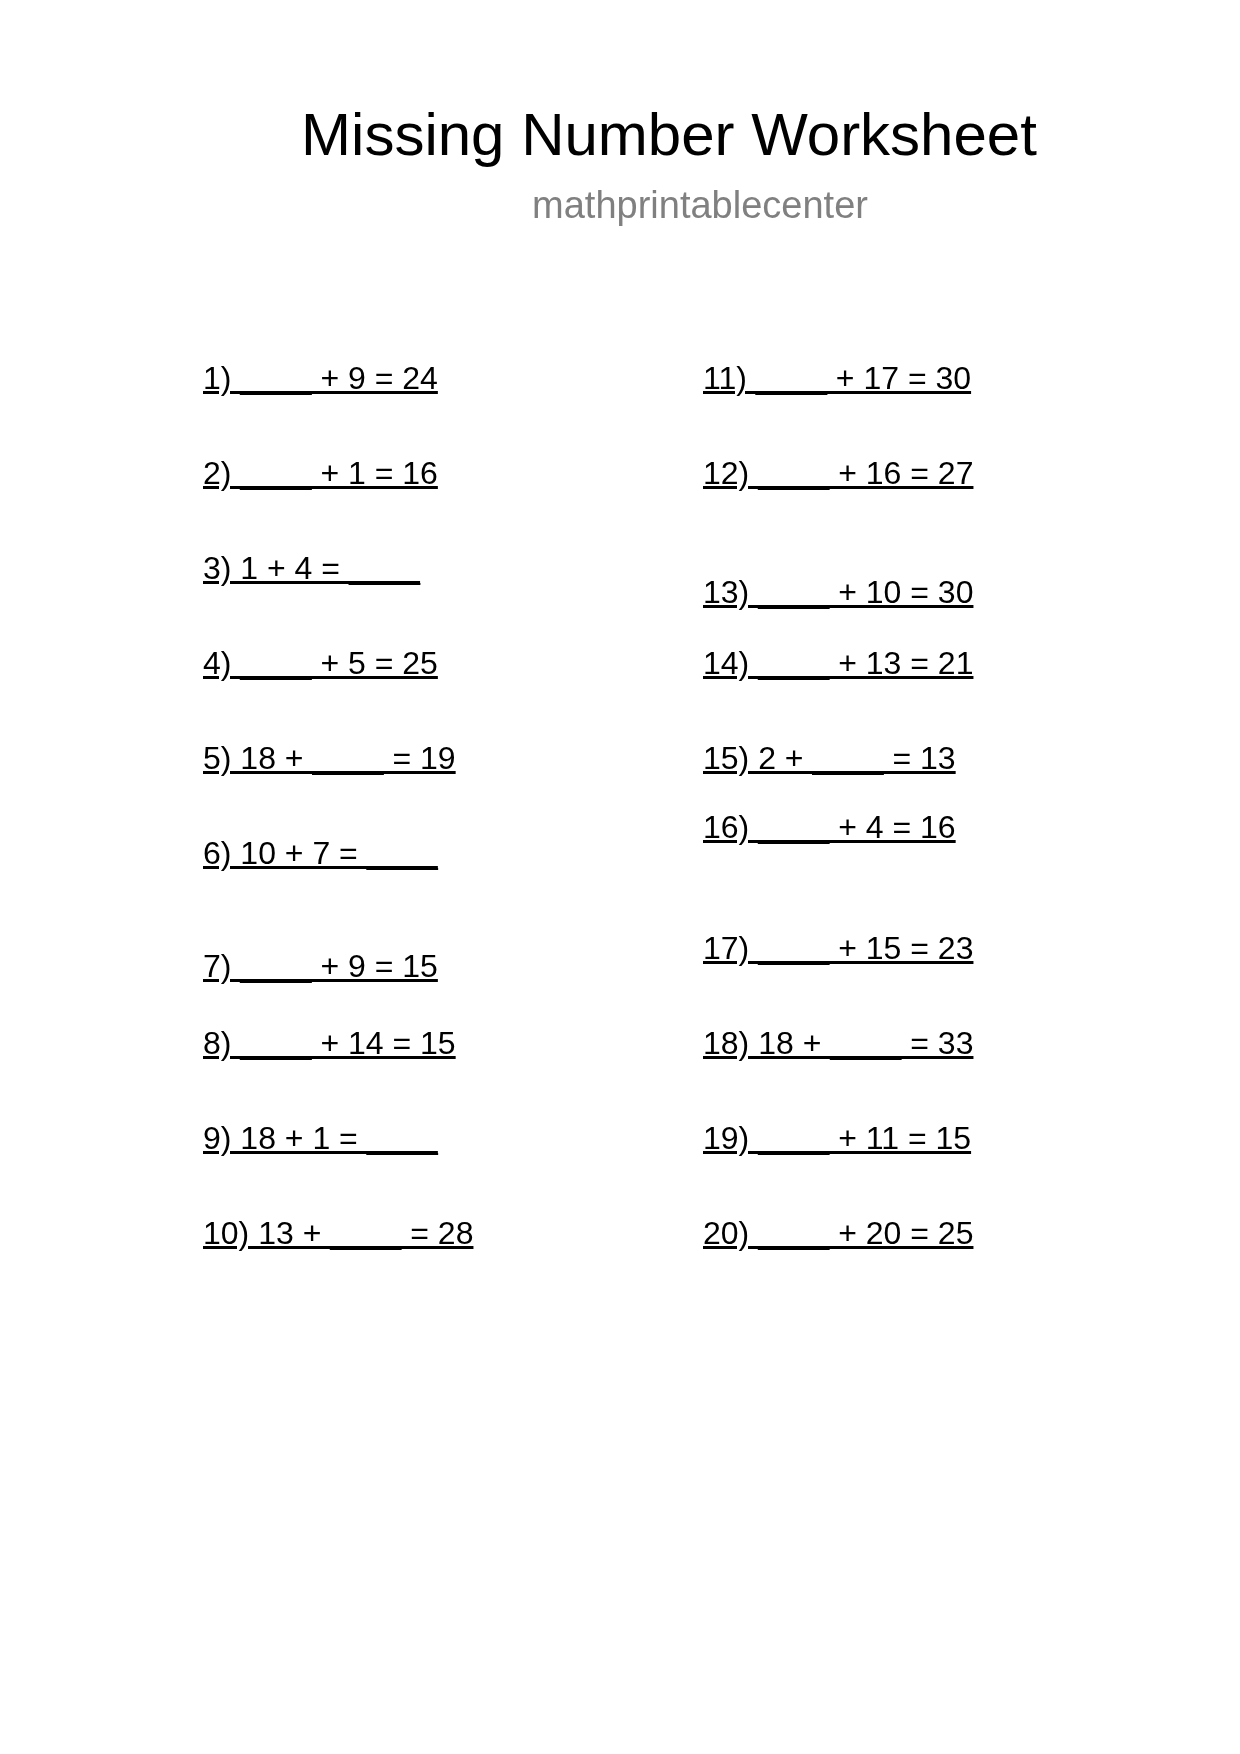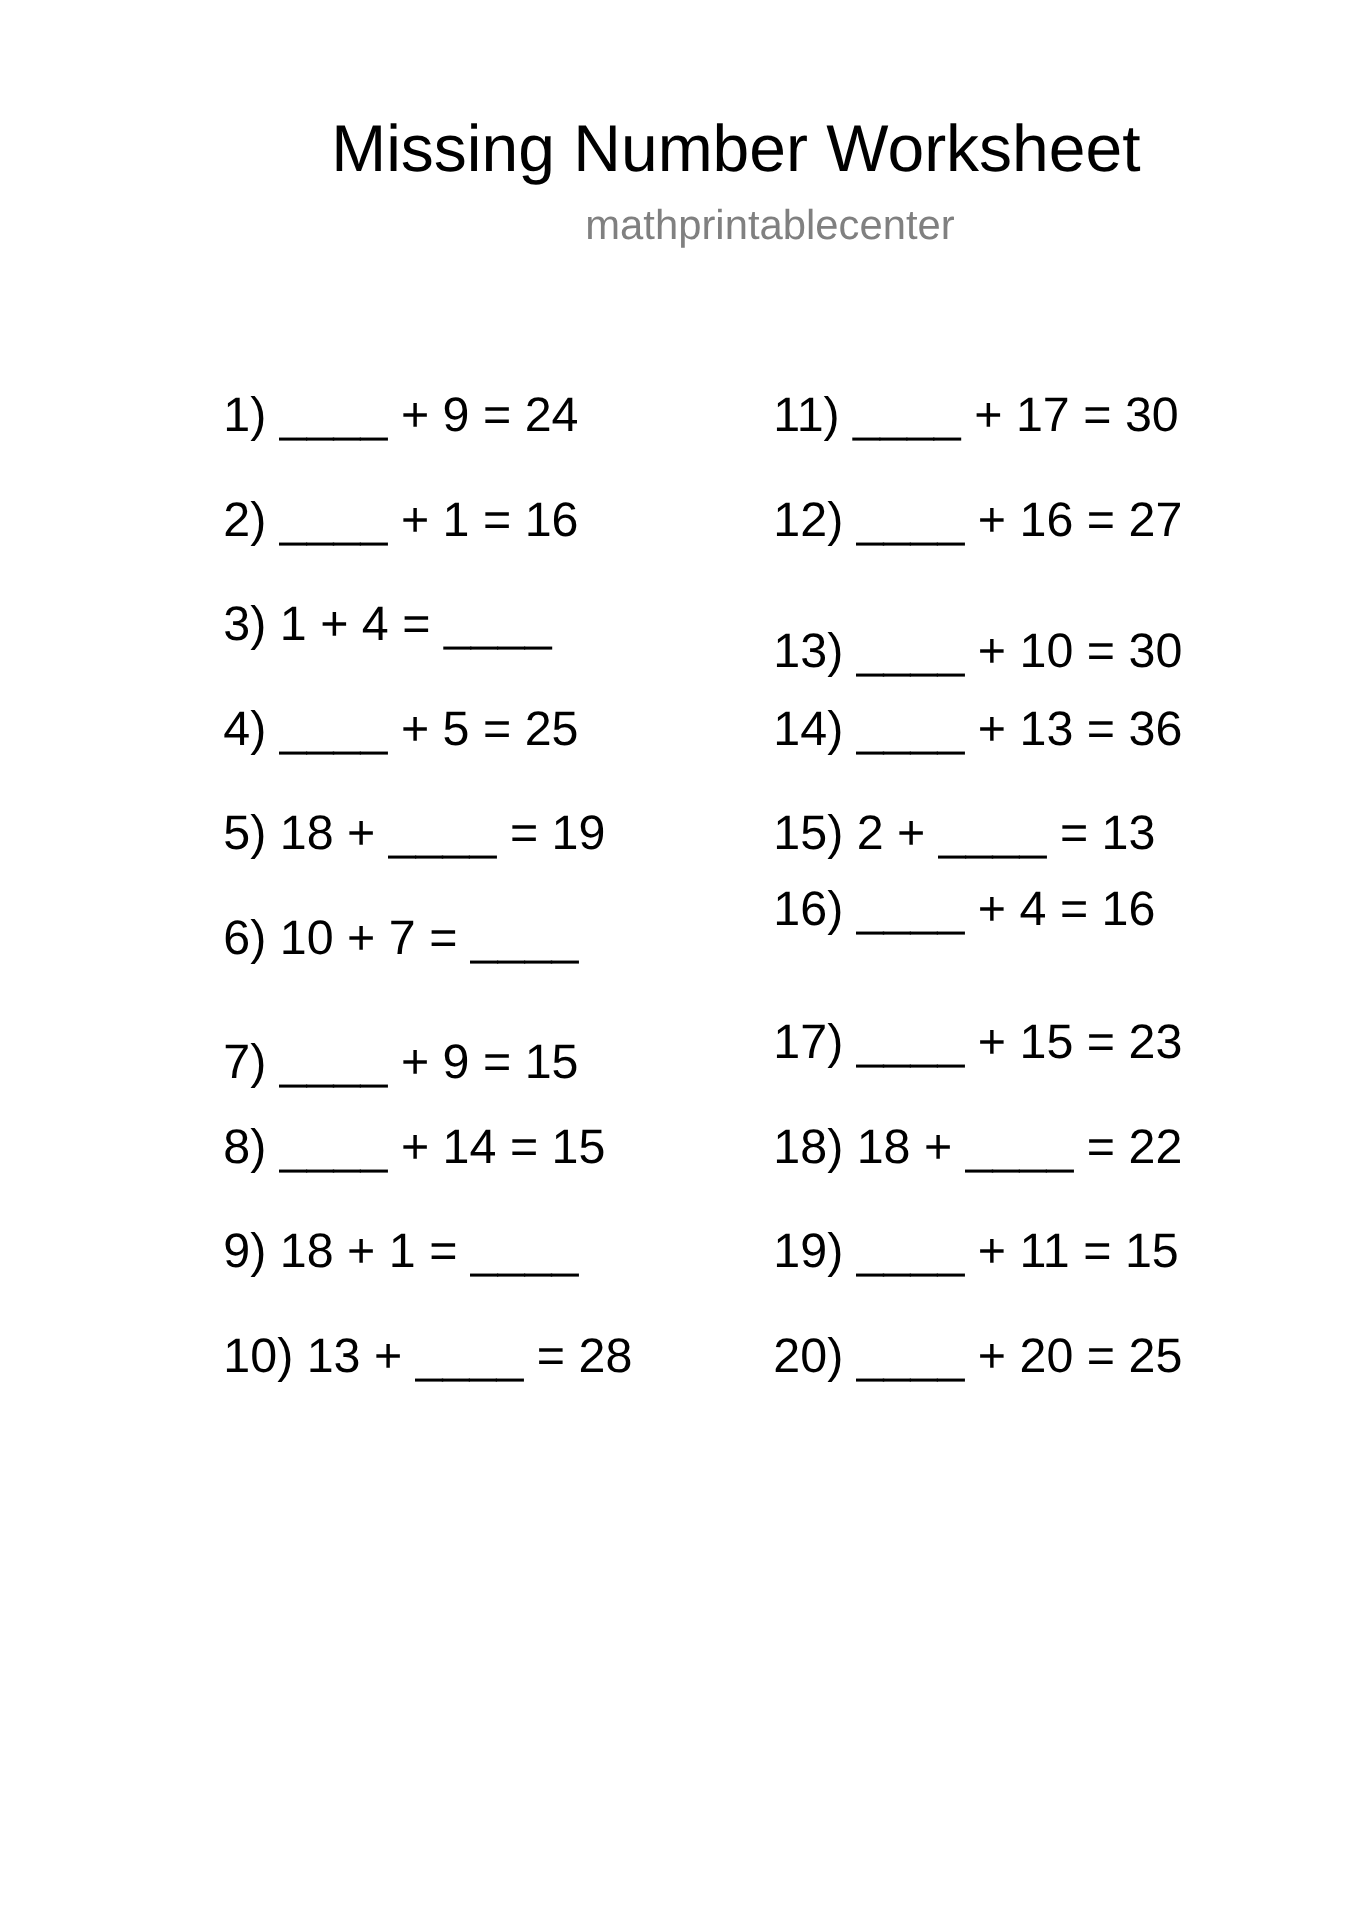--- a/index.html
+++ b/index.html
@@ -40,23 +40,24 @@
     }
     .column {
       position: absolute;
       top: 0;
     }
     .column.left { left: 203px; }
     .column.right { left: 703px; }
     .problem {
       position: absolute;
       left: 0;
-      font-size: 44px;
+      font-size: 32px;
       line-height: 50px;
       white-space: pre;
+      text-decoration: underline;
     }
   </style>
 </head>
 <body>
 
 <h1 class="title">Missing Number Worksheet</h1>
 <div class="subtitle">mathprintablecenter</div>
 
 <div class="column left">
   <div class="problem" style="top:353px">1) ____ + 9 = 24</div>
@@ -68,20 +69,20 @@
   <div class="problem" style="top:941px">7) ____ + 9 = 15</div>
   <div class="problem" style="top:1018px">8) ____ + 14 = 15</div>
   <div class="problem" style="top:1113px">9) 18 + 1 = ____</div>
   <div class="problem" style="top:1208px">10) 13 + ____ = 28</div>
 </div>
 
 <div class="column right">
   <div class="problem" style="top:353px">11) ____ + 17 = 30</div>
   <div class="problem" style="top:448px">12) ____ + 16 = 27</div>
   <div class="problem" style="top:567px">13) ____ + 10 = 30</div>
-  <div class="problem" style="top:638px">14) ____ + 13 = 36</div>
+  <div class="problem" style="top:638px">14) ____ + 13 = 21</div>
   <div class="problem" style="top:733px">15) 2 + ____ = 13</div>
   <div class="problem" style="top:802px">16) ____ + 4 = 16</div>
   <div class="problem" style="top:923px">17) ____ + 15 = 23</div>
-  <div class="problem" style="top:1018px">18) 18 + ____ = 22</div>
+  <div class="problem" style="top:1018px">18) 18 + ____ = 33</div>
   <div class="problem" style="top:1113px">19) ____ + 11 = 15</div>
   <div class="problem" style="top:1208px">20) ____ + 20 = 25</div>
 </div>
 
 </body></html>

